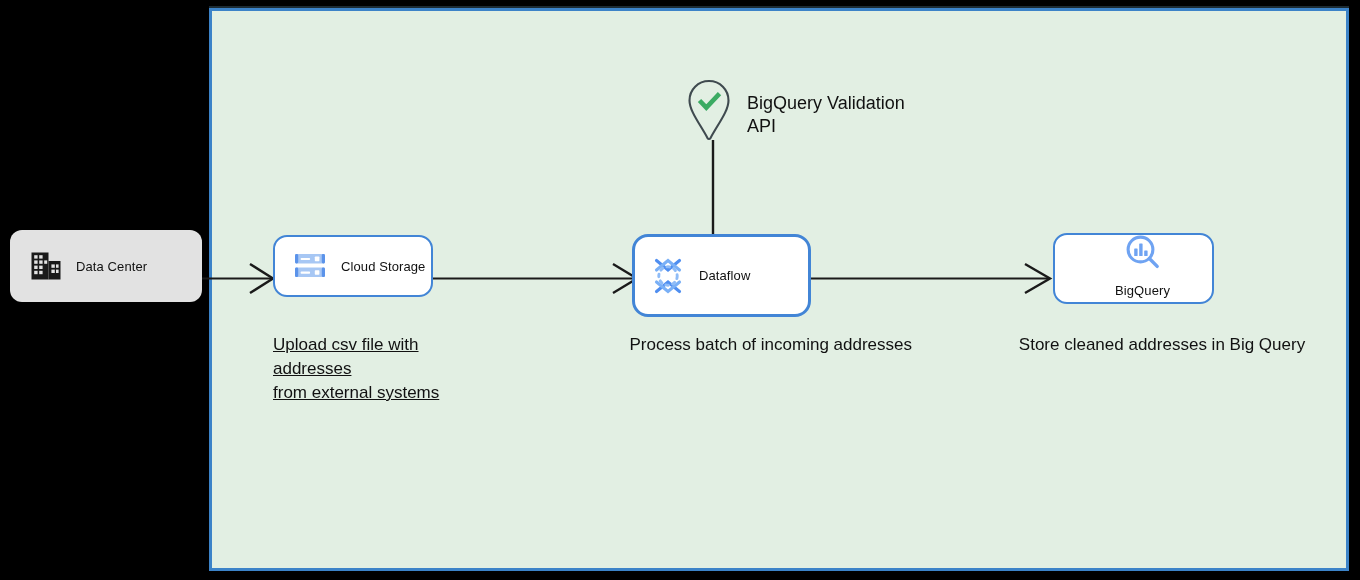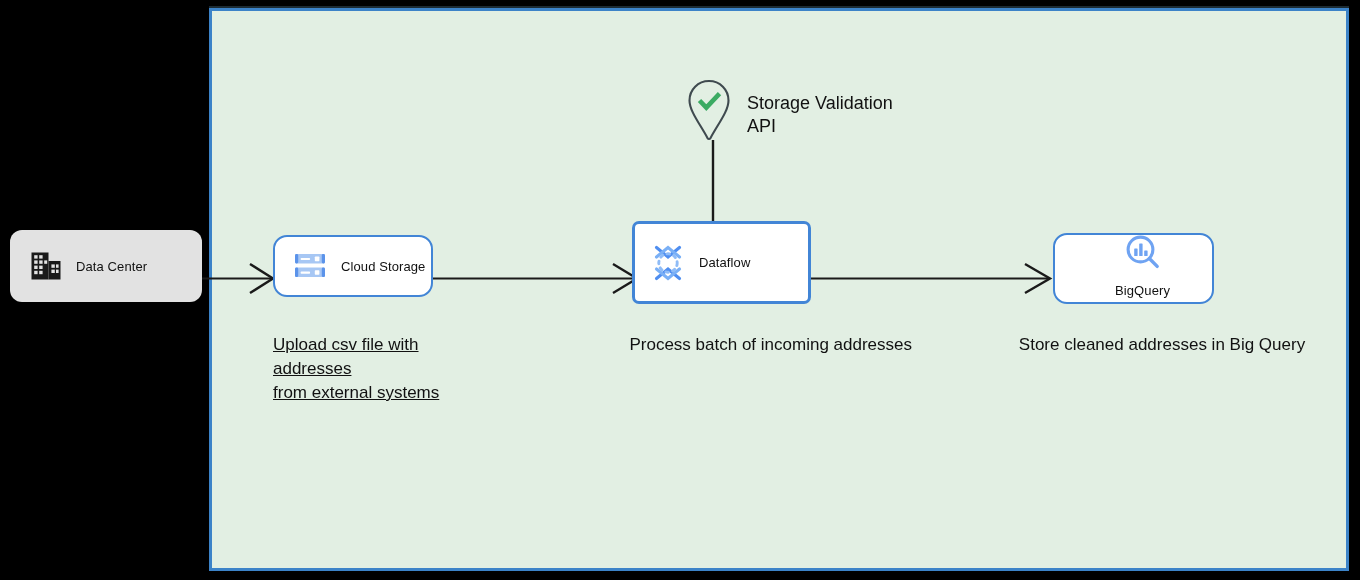--- a/index.html
+++ b/index.html
@@ -192,21 +192,21 @@
       <line x1="7" y1="0" x2="7" y2="96" stroke="#1a1a1a" stroke-width="2.4"></line>
     </svg>
 
     <div class="pin-node" style="left:475px; top:68px;">
       <span class="icon-box">
         <svg width="44" height="62" viewBox="0 0 44 62">
           <path d="M22 2 C11 2 2.5 10.6 2.5 21.4 C2.5 32 13 45 20.6 59.2 C21.2 60.3 22.8 60.3 23.4 59.2 C31 45 41.5 32 41.5 21.4 C41.5 10.6 33 2 22 2 Z" fill="none" stroke="#3f4a4f" stroke-width="2.1"></path>
           <polyline points="12.5,21.5 19.3,28.6 32.5,14.6" fill="none" stroke="#3bab63" stroke-width="4.6" stroke-linecap="butt" stroke-linejoin="miter"></polyline>
         </svg>
       </span>
-      <div class="pin-label">Storage Validation
+      <div class="pin-label">BigQuery Validation
 API</div>
     </div>
 
     <div class="node node-gcp node-cloudstorage" style="left:61px; top:224px;">
       <span class="icon-box">
         <svg width="34" height="32" viewBox="0 0 34 32">
 
           <rect x="2" y="4" width="30" height="9.5" rx="1.6" fill="#a7c7f4"></rect>
           <rect x="2" y="4" width="3.2" height="9.5" rx="1.4" fill="#5b93ea"></rect>
           <rect x="28.8" y="4" width="3.2" height="9.5" rx="1.4" fill="#5b93ea"></rect>
@@ -216,21 +216,21 @@
           <rect x="2" y="17.6" width="30" height="9.5" rx="1.6" fill="#a7c7f4"></rect>
           <rect x="2" y="17.6" width="3.2" height="9.5" rx="1.4" fill="#5b93ea"></rect>
           <rect x="28.8" y="17.6" width="3.2" height="9.5" rx="1.4" fill="#5b93ea"></rect>
           <rect x="7.6" y="21.6" width="9.5" height="2.1" rx="0.8" fill="#ffffff"></rect>
           <rect x="21.8" y="20.2" width="4.6" height="4.6" rx="0.7" fill="#ffffff"></rect>
         </svg>
       </span>
       <span class="node-label">Cloud Storage</span>
     </div>
 
-    <div class="node node-gcp node-dataflow" style="left:420px; top:210px;border-radius:7px;">
+    <div class="node node-gcp node-dataflow" style="left:420px; top:223px;">
       <span class="icon-box">
         <svg width="34" height="38" viewBox="0 0 34 38">
 
           <path d="M5.5 3.5 L17 13 L28.5 3.5" fill="none" stroke="#4f8ef0" stroke-width="3.1" stroke-linecap="round"></path>
           <path d="M5.5 13 L17 3.5 L28.5 13" fill="none" stroke="#7ab0f6" stroke-width="3.1" stroke-linecap="round"></path>
 
           <path d="M5.5 34.5 L17 25 L28.5 34.5" fill="none" stroke="#4f8ef0" stroke-width="3.1" stroke-linecap="round"></path>
           <path d="M5.5 25 L17 34.5 L28.5 25" fill="none" stroke="#7ab0f6" stroke-width="3.1" stroke-linecap="round"></path>
 
           <circle cx="17" cy="19" r="9.2" fill="none" stroke="#8fbcf7" stroke-width="2.9" stroke-dasharray="2.6 4.4" stroke-linecap="round"></circle>

